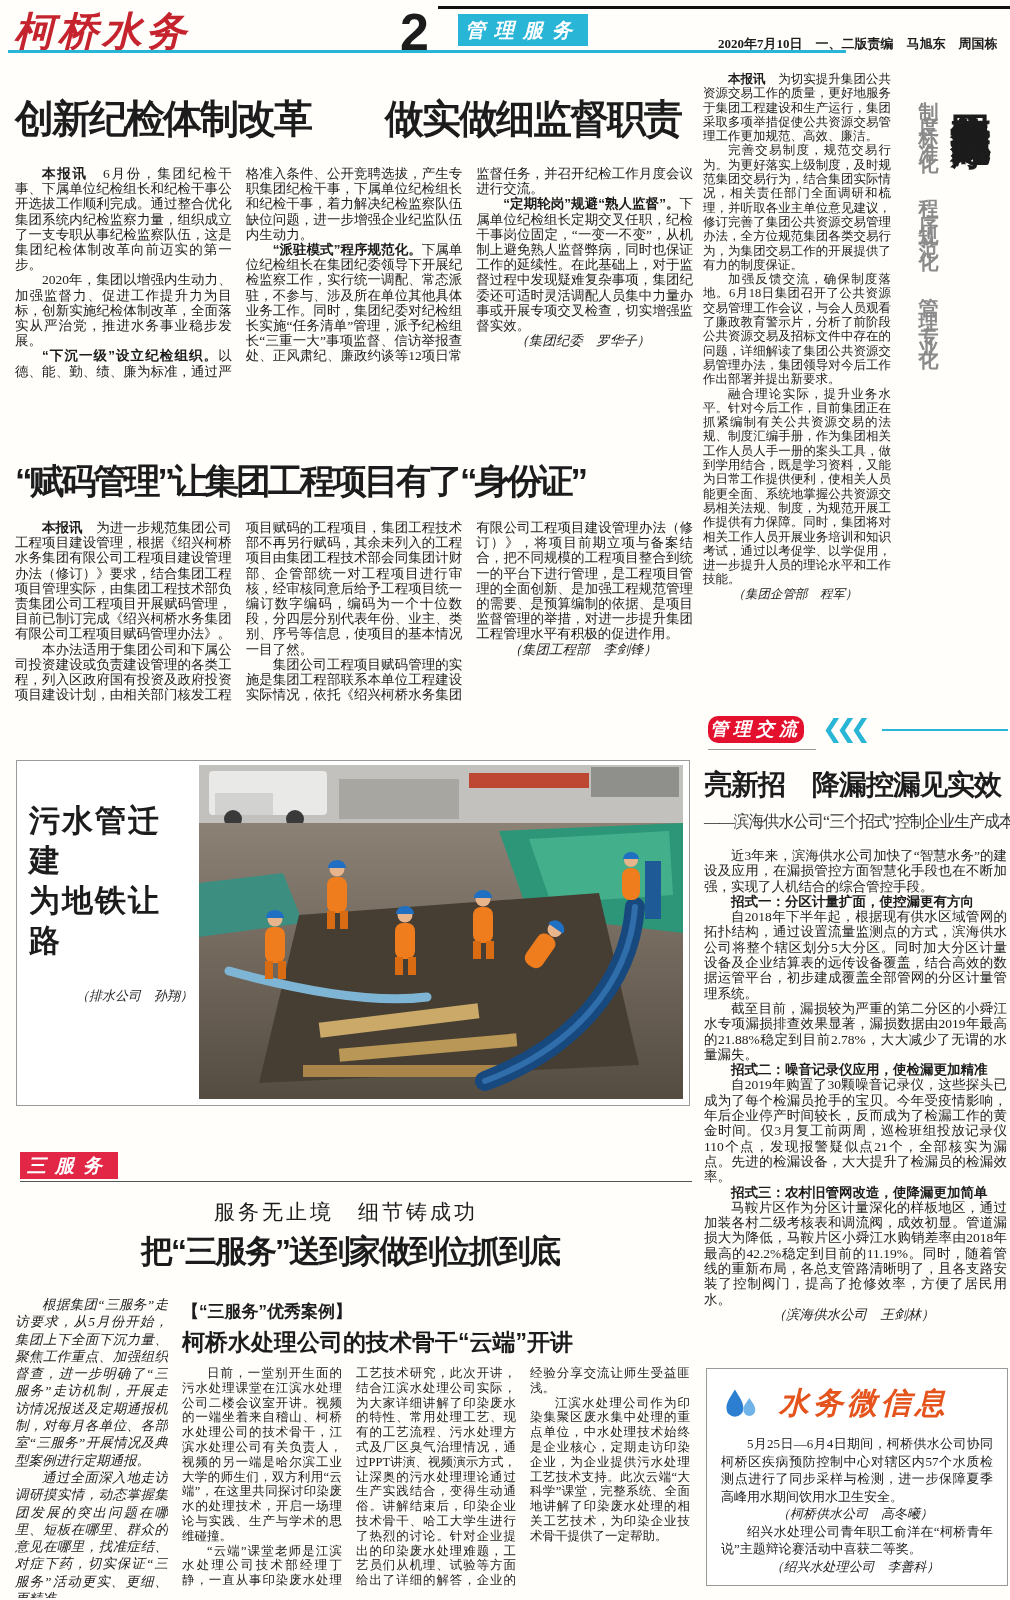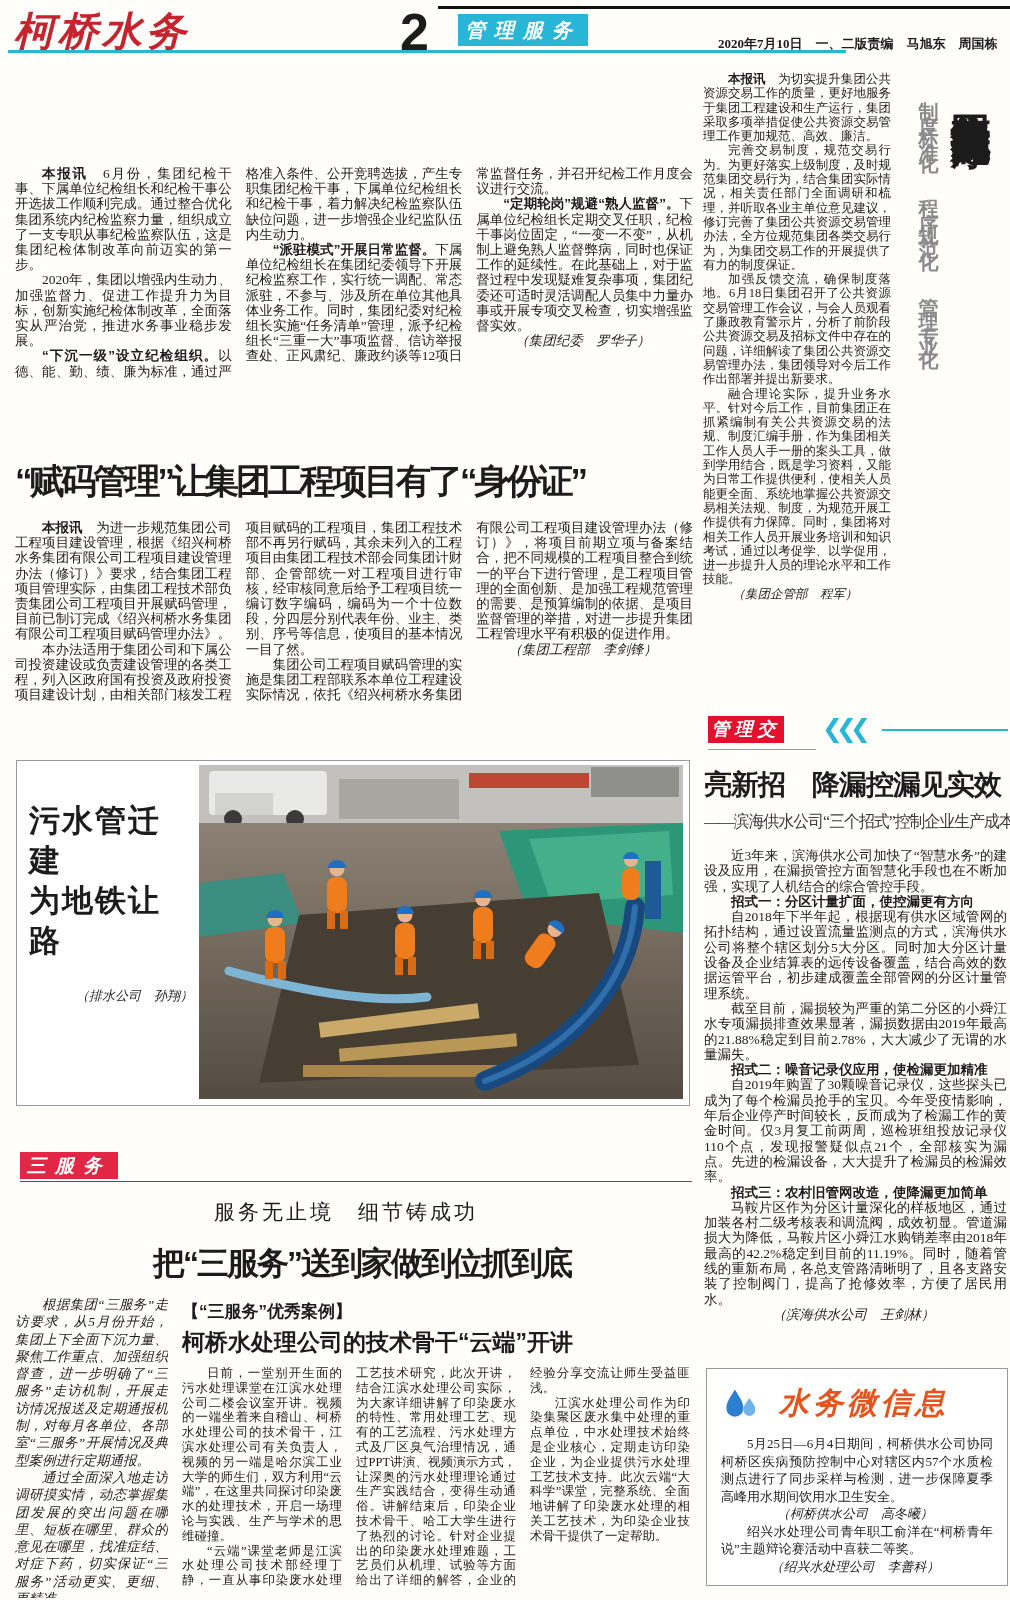--- a/index.html
+++ b/index.html
@@ -44,23 +44,23 @@
 
   
   .photo-block{left:16px;top:760px;width:672px;height:344px;border:1px solid #9a9a9a;background:#fff;}
   .photo-text{position:absolute;left:12px;top:40px;width:164px;}
   .photo-title{font-size:31px;font-weight:bold;line-height:40px;margin-bottom:26px;letter-spacing:2px;}
   .photo-caption{font-size:13px;line-height:17.5px;font-style:italic;text-align:justify;text-indent:2em;}
   .photo-byline{margin-top:6px;text-align:right;font-style:italic;font-size:13px;}
   .photo-svg{position:absolute;left:182px;top:4px;width:484px;height:334px;}
 
   
-  .jl-label{left:708px;top:716px;width:76px;height:27px;background:#e3112e;color:#fff;
+  .jl-label{left:708px;top:716px;width:96px;height:27px;background:#e3112e;color:#fff;
             font-weight:bold;font-style:italic;font-size:18px;letter-spacing:5px;
-            text-align:center;line-height:27px;}
+            text-align:center;line-height:27px;border-radius:10px;}
   .jl-underline{left:708px;top:749px;width:108px;height:1px;background:#9a9a9a;}
   .jl-arrows{left:822px;top:714px;color:#29b5d6;font-size:25px;font-weight:900;
              letter-spacing:-7px;font-style:italic;}
   .jl-rule{left:882px;top:729px;width:126px;height:2px;background:#29b5d6;}
   .lx-headline{left:704px;top:766px;width:306px;font-size:28px;font-weight:900;
                letter-spacing:-1px;white-space:nowrap;}
   .lx-subtitle{left:704px;top:810px;width:330px;font-size:17px;color:#3a3a3a;white-space:nowrap;
                letter-spacing:-1px;transform:scaleX(.93);transform-origin:left;}
   .lx-body{left:704px;top:848px;width:303px;font-size:13.5px;line-height:15.3px;text-align:justify;}
   .lx-sub{font-weight:bold;font-family:"Liberation Sans","DejaVu Sans",sans-serif;text-indent:2em;}
@@ -92,25 +92,26 @@
 
 <div class="page">
 
   <div class="abs masthead">柯桥水务</div>
   <div class="abs top-black-line"></div>
   <div class="abs page-num sans">2</div>
   <div class="abs section-tag sans">管理服务</div>
   <div class="abs cyan-rule"></div>
   <div class="abs date-line">2020年7月10日　一、二版责编　马旭东　周国栋</div>
 
+  <h1 class="abs a1-headline sans" style="margin:0">创新纪检体制改革　　做实做细监督职责</h1>
   <div class="abs a1-body">
     <p><b class="lead">本报讯</b><span>　6月份，集团纪检干事、下属单位纪检组长和纪检干事公开选拔工作顺利完成。通过整合优化集团系统内纪检监察力量，组织成立了一支专职从事纪检监察队伍，这是集团纪检体制改革向前迈实的第一步。</span></p>
     <p>2020年，集团以增强内生动力、加强监督力、促进工作提升力为目标，创新实施纪检体制改革，全面落实从严治党，推进水务事业稳步发展。</p>
     <p><b class="subhead-inline">“下沉一级”设立纪检组织。</b><span>以德、能、勤、绩、廉为标准，通过严格准入条件、公开竞聘选拔，产生专职集团纪检干事，下属单位纪检组长和纪检干事，着力解决纪检监察队伍缺位问题，进一步增强企业纪监队伍内生动力。</span></p>
-    <p><b class="subhead-inline">“派驻模式”开展日常监督。</b><span>下属单位纪检组长在集团纪委领导下开展纪检监察工作，实行统一调配、常态派驻，不参与、涉及所在单位其他具体业务工作。同时，集团纪委对纪检组长实施“任务清单”管理，派予纪检组长“三重一大”事项监督、信访举报查处、正风肃纪、廉政约谈等12项日常监督任务，并召开纪检工作月度会议进行交流。</span></p>
+    <p><b class="subhead-inline">“派驻模式”程序规范化。</b><span>下属单位纪检组长在集团纪委领导下开展纪检监察工作，实行统一调配、常态派驻，不参与、涉及所在单位其他具体业务工作。同时，集团纪委对纪检组长实施“任务清单”管理，派予纪检组长“三重一大”事项监督、信访举报查处、正风肃纪、廉政约谈等12项日常监督任务，并召开纪检工作月度会议进行交流。</span></p>
     <p><b class="subhead-inline">“定期轮岗”规避“熟人监督”。</b><span>下属单位纪检组长定期交叉任职，纪检干事岗位固定，“一变一不变”，从机制上避免熟人监督弊病，同时也保证工作的延续性。在此基础上，对于监督过程中发现疑难复杂事项，集团纪委还可适时灵活调配人员集中力量办事或开展专项交叉检查，切实增强监督实效。</span></p>
     <p class="byline">（集团纪委　罗华子）</p>
   </div>
 
   <h1 class="abs a2-headline sans" style="margin:0">“赋码管理”让集团工程项目有了“身份证”</h1>
   <div class="abs a2-body">
     <p><b class="lead">本报讯</b><span>　为进一步规范集团公司工程项目建设管理，根据《绍兴柯桥水务集团有限公司工程项目建设管理办法（修订）》要求，结合集团工程项目管理实际，由集团工程技术部负责集团公司工程项目开展赋码管理，目前已制订完成《绍兴柯桥水务集团有限公司工程项目赋码管理办法》。</span></p>
     <p>本办法适用于集团公司和下属公司投资建设或负责建设管理的各类工程，列入区政府国有投资及政府投资项目建设计划，由相关部门核发工程项目赋码的工程项目，集团工程技术部不再另行赋码，其余未列入的工程项目由集团工程技术部会同集团计财部、企管部统一对工程项目进行审核，经审核同意后给予工程项目统一编订数字编码，编码为一个十位数段，分四层分别代表年份、业主、类别、序号等信息，使项目的基本情况一目了然。</p>
     <p>集团公司工程项目赋码管理的实施是集团工程部联系本单位工程建设实际情况，依托《绍兴柯桥水务集团有限公司工程项目建设管理办法（修订）》，将项目前期立项与备案结合，把不同规模的工程项目整合到统一的平台下进行管理，是工程项目管理的全面创新、是加强工程规范管理的需要、是预算编制的依据、是项目监督管理的举措，对进一步提升集团工程管理水平有积极的促进作用。</p>
     <p class="byline">（集团工程部　李剑锋）</p>
@@ -216,21 +217,21 @@
     <p class="lx-sub">招式二：噪音记录仪应用，使检漏更加精准</p>
     <p>自2019年购置了30颗噪音记录仪，这些探头已成为了每个检漏员抢手的宝贝。今年受疫情影响，年后企业停产时间较长，反而成为了检漏工作的黄金时间。仅3月复工前两周，巡检班组投放记录仪110个点，发现报警疑似点21个，全部核实为漏点。先进的检漏设备，大大提升了检漏员的检漏效率。</p>
     <p class="lx-sub">招式三：农村旧管网改造，使降漏更加简单</p>
     <p>马鞍片区作为分区计量深化的样板地区，通过加装各村二级考核表和调流阀，成效初显。管道漏损大为降低，马鞍片区小舜江水购销差率由2018年最高的42.2%稳定到目前的11.19%。同时，随着管线的重新布局，各总支管路清晰明了，且各支路安装了控制阀门，提高了抢修效率，方便了居民用水。</p>
     <p class="byline">（滨海供水公司　王剑林）</p>
   </div>
 
   <div class="abs sfw-label sans">三服务</div>
   <div class="abs sfw-rule"></div>
   <div class="abs sfw-kicker">服务无止境　细节铸成功</div>
-  <h2 class="abs sfw-headline sans" style="margin:16px">把“三服务”送到家做到位抓到底</h2>
+  <h2 class="abs sfw-headline sans" style="margin:4px">把“三服务”送到家做到位抓到底</h2>
   <div class="abs sfw-left">
     <p>根据集团“三服务”走访要求，从5月份开始，集团上下全面下沉力量、聚焦工作重点、加强组织督查，进一步明确了“三服务”走访机制，开展走访情况报送及定期通报机制，对每月各单位、各部室“三服务”开展情况及典型案例进行定期通报。</p>
     <p>通过全面深入地走访调研摸实情，动态掌握集团发展的突出问题在哪里、短板在哪里、群众的意见在哪里，找准症结、对症下药，切实保证“三服务”活动更实、更细、更精准。</p>
   </div>
   <div class="abs case-tag sans">【“三服务”优秀案例】</div>
   <h3 class="abs case-headline sans" style="margin:0">柯桥水处理公司的技术骨干“云端”开讲</h3>
   <div class="abs case-body">
     <p>日前，一堂别开生面的污水处理课堂在江滨水处理公司二楼会议室开讲。视频的一端坐着来自稽山、柯桥水处理公司的技术骨干，江滨水处理公司有关负责人，视频的另一端是哈尔滨工业大学的师生们，双方利用“云端”，在这里共同探讨印染废水的处理技术，开启一场理论与实践、生产与学术的思维碰撞。</p>
     <p>“云端”课堂老师是江滨水处理公司技术部经理丁静，一直从事印染废水处理工艺技术研究，此次开讲，结合江滨水处理公司实际，为大家详细讲解了印染废水的特性、常用处理工艺、现有的工艺流程、污水处理方式及厂区臭气治理情况，通过PPT讲演、视频演示方式，让深奥的污水处理理论通过生产实践结合，变得生动通俗。讲解结束后，印染企业技术骨干、哈工大学生进行了热烈的讨论。针对企业提出的印染废水处理难题，工艺员们从机理、试验等方面给出了详细的解答，企业的经验分享交流让师生受益匪浅。</p>
     <p>江滨水处理公司作为印染集聚区废水集中处理的重点单位，中水处理技术始终是企业核心，定期走访印染企业，为企业提供污水处理工艺技术支持。此次云端“大科学”课堂，完整系统、全面地讲解了印染废水处理的相关工艺技术，为印染企业技术骨干提供了一定帮助。</p>

